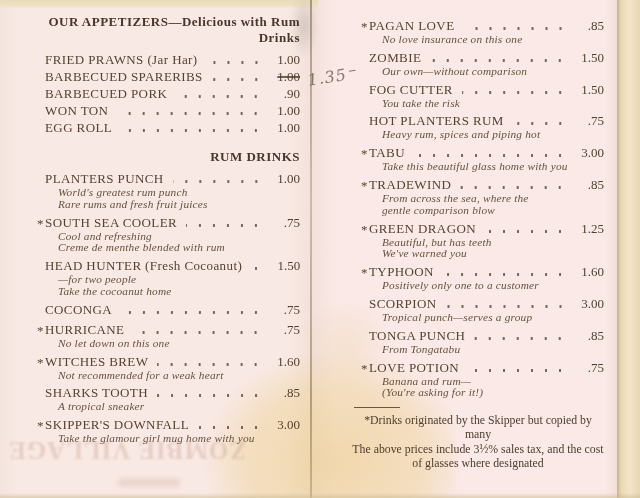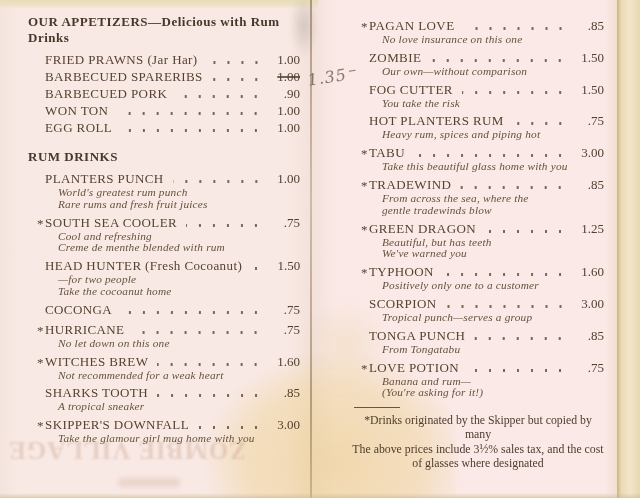--- a/index.html
+++ b/index.html
@@ -39,21 +39,21 @@
   .showthrough-sub{position:absolute;left:118px;top:478px;width:62px;height:9px;
     background:rgba(188,141,116,.22);filter:blur(2.5px);border-radius:4px;}
 
   
   .col{position:absolute;color:#53402f;}
   .col-left{left:28px;top:14px;width:272px;}
   .col-right{left:352px;top:18px;width:252px;}
 
   .section-header{
     font-weight:bold;font-size:13px;letter-spacing:.5px;color:#49372a;
-    line-height:16px;margin-bottom:6px;}
+    line-height:16px;margin-bottom:6px;text-align:right;}
   .section-header.rum{margin-top:13px;}
 
   .menu-item{margin-bottom:4px;}
   .item-row{display:flex;align-items:baseline;position:relative;padding-left:17px;}
   .item-name{font-size:13px;letter-spacing:.4px;line-height:15.5px;color:#56422f;
     white-space:nowrap;position:relative;}
   .star{position:absolute;left:-8px;top:1px;}
   .dots{flex:1;align-self:flex-end;height:5px;margin:0 7px 3px 9px;min-width:12px;
     background-image:radial-gradient(circle,rgba(95,75,55,.85) 1.1px,rgba(95,75,55,0) 1.4px);
     background-size:14px 5px;background-repeat:repeat-x;background-position:right bottom;}
@@ -296,21 +296,21 @@
         </div>
 
         <div class="menu-item">
           <div class="item-row">
             <span class="item-name"><span class="star">*</span>TRADEWIND</span>
             <span class="dots"></span>
             <span class="price">.85</span>
           </div>
           <div class="descs">
             <div class="desc">From across the sea, where the</div>
-            <div class="desc">gentle tradewinds blow</div>
+            <div class="desc">gentle comparison blow</div>
           </div>
         </div>
 
         <div class="menu-item">
           <div class="item-row">
             <span class="item-name"><span class="star">*</span>GREEN DRAGON</span>
             <span class="dots"></span>
             <span class="price">1.25</span>
           </div>
           <div class="descs">

